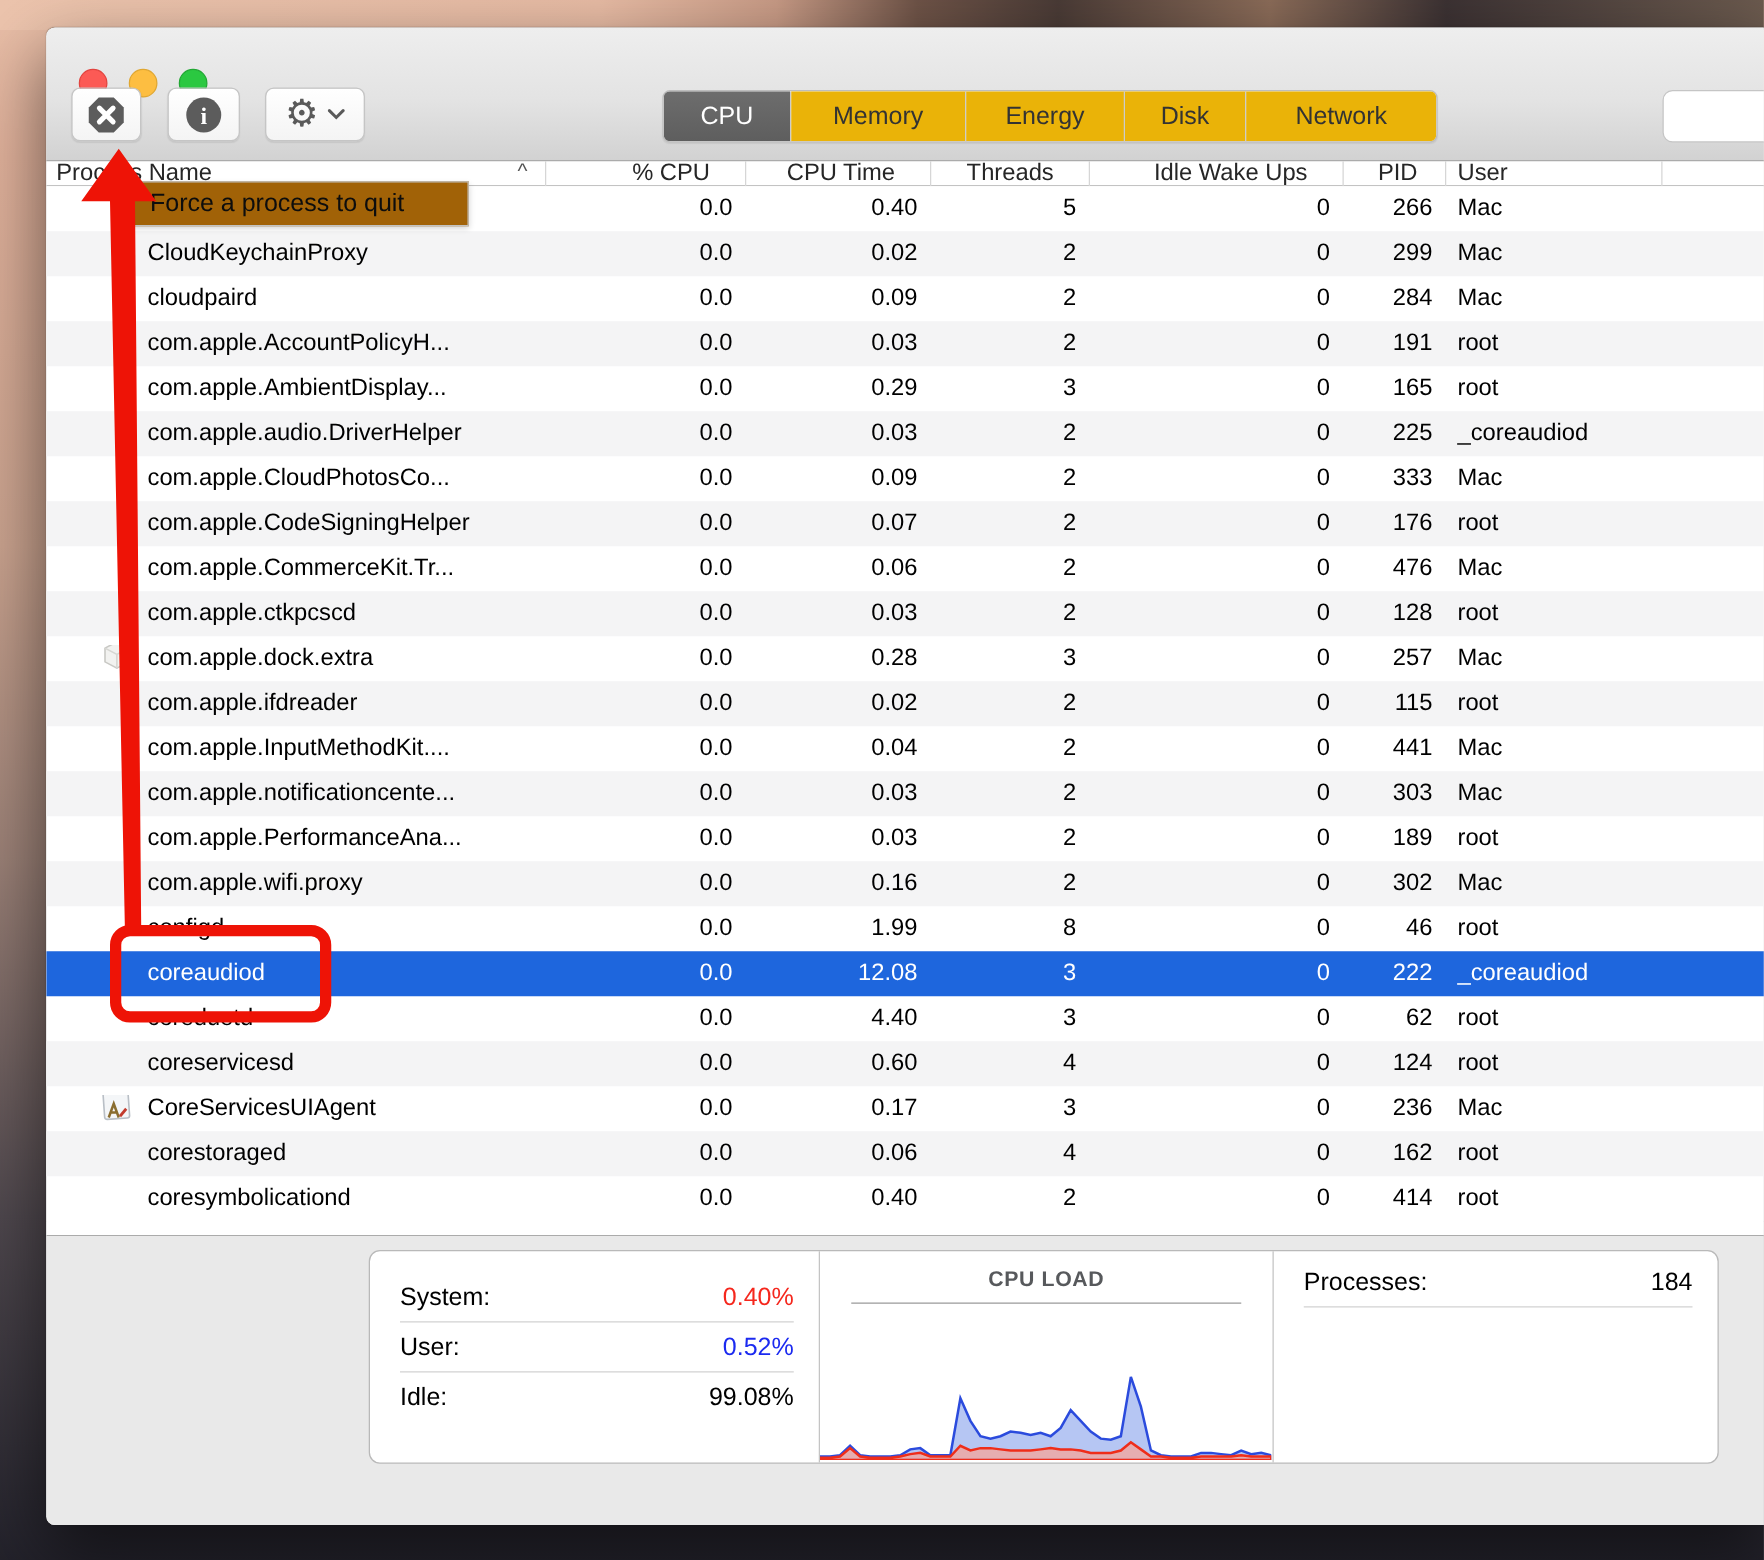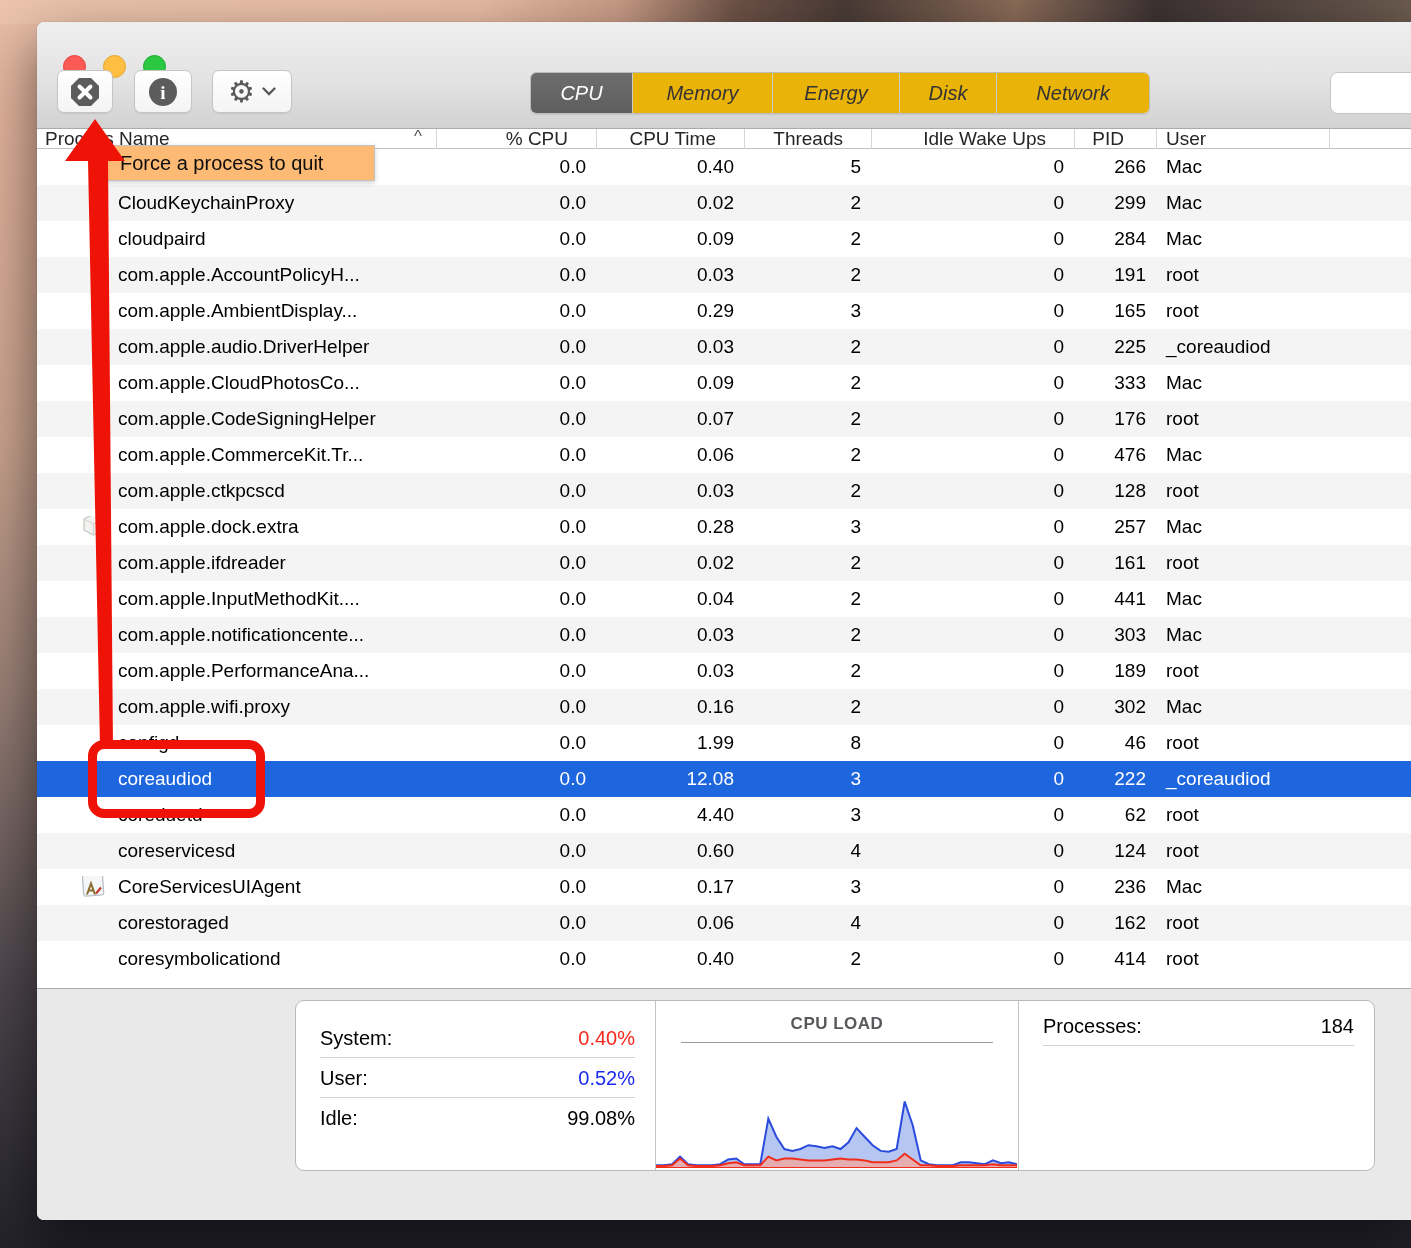--- a/index.html
+++ b/index.html
@@ -32,40 +32,40 @@
   .tb-btn { position:absolute; top:48px; height:43px; background:linear-gradient(#fff,#f4f4f4);
     border:1px solid #c5c5c5; border-radius:7px; box-shadow:0 1px 1px rgba(0,0,0,.08);
     display:flex; align-items:center; justify-content:center; }
   .btn-quit { left:20px;  width:56px; }
   .btn-info { left:97px;  width:58px; }
   .btn-gear { left:175px; width:80px; gap:7px; }
   .gear-glyph { font-size:30px; color:#5a5a5a; line-height:1; }
   
   .tabs { position:absolute; left:493px; top:50px; height:42px; display:flex;
     border:1px solid #bdbdbd; border-radius:6px; overflow:hidden; background:#fff;
-    box-shadow:0 1px 1px rgba(0,0,0,.07);font-style:italic; }
+    box-shadow:0 1px 1px rgba(0,0,0,.07); }
   .tab { height:100%; display:flex; align-items:center; justify-content:center;
     font-size:20px; color:#333; background:#eab308; border-right:1px solid #cccccc; }
   .tab:last-child { border-right:none; }
   .tab.sel { background:linear-gradient(#6d6d6d,#5e5e5e); color:#fff; }
   .tab:nth-child(1){width:102px} .tab:nth-child(2){width:140px}
   .tab:nth-child(3){width:127px} .tab:nth-child(4){width:97px}
   .tab:nth-child(5){width:152px}
   .searchfield { position:absolute; left:1293px; top:50px; width:120px; height:42px;
     background:#fff; border:1px solid #c5c5c5; border-radius:8px; }
   
   .grid { display:grid; grid-template-columns:400px 160px 148px 127px 203px 82px 173px 1fr; }
   .thead { height:20px; background:#fff; border-bottom:1px solid #c3c3c3;
     font-size:19px; color:#262626; }
   .thead > div { position:relative; display:flex; align-items:center; height:20px;
     border-right:1px solid #d6d6d6; }
   .thead > div:last-child { border-right:none; }
   .thead .h-name { padding-left:8px; }
   .thead .h-num  { justify-content:flex-end; padding-right:28px; }
-  .thead .h-pid  { justify-content:flex-end; padding-right:32px; }
+  .thead .h-pid  { justify-content:flex-end; padding-right:22px; }
   .thead .h-user { padding-left:9px; }
   .sort-caret { position:absolute; right:14px; top:-2px; font-size:17px; color:#555; }
   .tbody { position:relative; background:#fff; }
   .prow { height:36px; font-size:19px; color:#000; align-items:center; }
   .prow.stripe { background:#f4f4f5; }
   .prow.sel { background:#1e66dd; color:#fff; }
   .prow > div { overflow:hidden; white-space:nowrap; }
   .cname { position:relative; padding-left:81px; }
   .cicon { position:absolute; left:44px; top:50%; transform:translateY(-50%); }
   .cnum  { text-align:right; padding-right:11px; }
@@ -81,21 +81,21 @@
   .sec-right { width:355px; padding:5px 20px 0 24px; }
   .stat-row { height:40px; line-height:40px; font-size:20px; color:#000;
     border-bottom:1px solid #d2d2d2; display:flex; justify-content:space-between; }
   .sec-left .stat-row:last-child { border-bottom:none;align-items:center; }
   .chart-title { position:absolute; top:13px; left:0; width:100%; text-align:center;
     font-size:17px; font-weight:bold; letter-spacing:.5px; color:#57595c; }
   .chart-rule { position:absolute; top:41px; left:25px; right:25px; height:1px; background:#9a9a9a; }
   .chart-svg { position:absolute; left:0; bottom:2px; }
   
   .tooltip { position:absolute; left:105px; top:145px; width:270px; height:36px; z-index:50;
-    background:#fdba74; border:1px solid #c2c2c2; box-shadow:0 2px 5px rgba(0,0,0,.18);
+    background:#a16207; border:1px solid #c2c2c2; box-shadow:0 2px 5px rgba(0,0,0,.18);
     font-size:20px; color:#0d0d0d; display:flex; align-items:center; padding-left:14px; }
   .hl-rect { position:absolute; left:88px; top:740px; width:177px; height:78px; z-index:55;
     border:9px solid #ee1306; border-radius:16px; }
   .arrow-svg { position:absolute; left:0; top:0; z-index:60; pointer-events:none; }
 </style>
 </head>
 <body>
 
 <div class="window">
 
@@ -261,21 +261,21 @@
         <div class="cnum">257</div>
         <div class="cuser">Mac</div>
         <div></div>
       </div>
       <div class="prow grid stripe">
         <div class="cname">com.apple.ifdreader</div>
         <div class="cnum">0.0</div>
         <div class="cnum">0.02</div>
         <div class="cnum">2</div>
         <div class="cnum">0</div>
-        <div class="cnum">161</div>
+        <div class="cnum">115</div>
         <div class="cuser">root</div>
         <div></div>
       </div>
       <div class="prow grid">
         <div class="cname">com.apple.InputMethodKit....</div>
         <div class="cnum">0.0</div>
         <div class="cnum">0.04</div>
         <div class="cnum">2</div>
         <div class="cnum">0</div>
         <div class="cnum">441</div>

